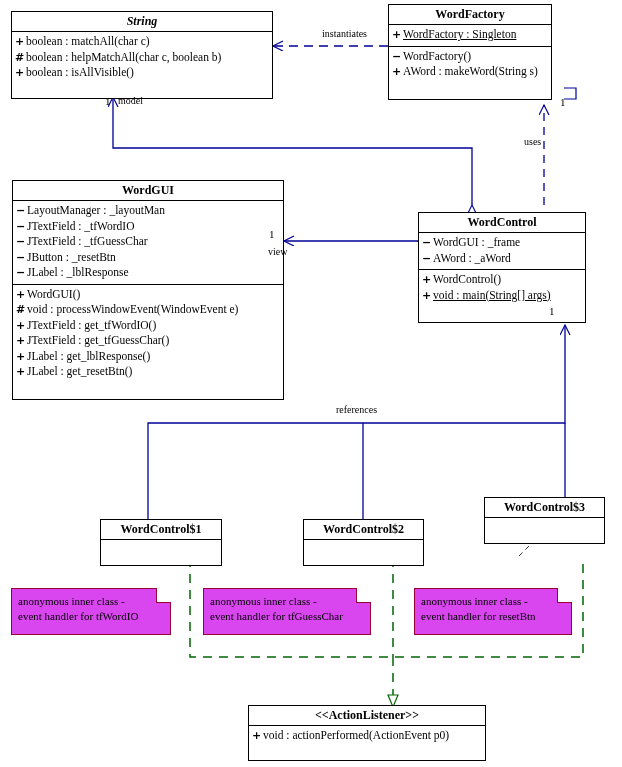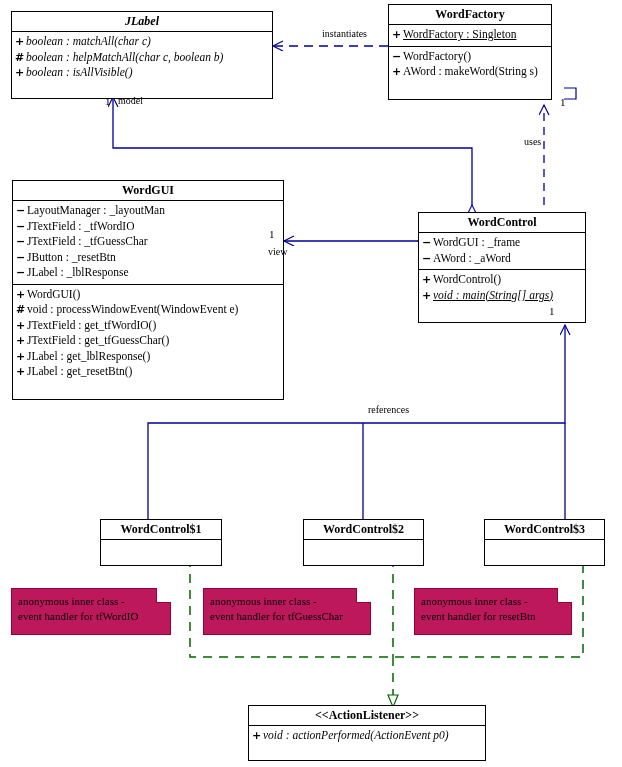--- a/index.html
+++ b/index.html
@@ -53,27 +53,27 @@
     display: block;
   }
   .member .vis {
     display: inline-block;
     width: 11px;
     font-weight: bold;
     font-family: "DejaVu Sans", sans-serif;
     font-size: 11px;
   }
   .member .sig { }
-  .member.italic .sig { font-style: italic; }
+  .member.italic .sig { }
   .member.static .sig { text-decoration: underline; }
 
   
   .note {
     position: absolute;
-    background: #be185d;
+    background: #d946ef;
     border: 1px solid #990033;
     box-sizing: border-box;
     font-size: 11px;
     line-height: 15px;
     padding: 5px 6px;
     color: #000;
     z-index: 6;
   }
   .note .fold {
     position: absolute;
@@ -154,31 +154,31 @@
 
     <g>
       <path d="M190,558 L190,657 L583,657 L583,558" fill="none" stroke="#006600" stroke-width="1.5" stroke-dasharray="9,7"></path>
       <line x1="393" y1="558" x2="393" y2="657" stroke="#006600" stroke-width="1.5" stroke-dasharray="9,7"></line>
       <line x1="393" y1="657" x2="393" y2="707" stroke="#006600" stroke-width="1.5" stroke-dasharray="9,7" marker-end="url(#hollowTriGreen)"></line>
     </g>
   </svg>
 
   <div class="elabel" style="left:322px; top:28px;">instantiates</div>
   <div class="elabel" style="left:524px; top:136px;">uses</div>
-  <div class="elabel" style="left:368px; top:404px;">references</div>
+  <div class="elabel" style="left:336px; top:404px;">references</div>
   <div class="elabel" style="left:118px; top:95px;">model</div>
   <div class="elabel" style="left:268px; top:246px;">view</div>
 
   <div class="mult" style="left:105px; top:95px;">1</div>
   <div class="mult" style="left:269px; top:228px;">1</div>
   <div class="mult" style="left:560px; top:96px;">1</div>
   <div class="mult" style="left:549px; top:305px;">1</div>
 
   <div class="umlbox abstract" style="left:11px; top:11px; width:262px;">
-    <div class="cname">JLabel</div>
+    <div class="cname">String</div>
     <div class="compartment last">
       <div class="member italic">
         <span class="vis">+</span><span class="sig">boolean : matchAll(char c)</span>
       </div>
       <div class="member italic">
         <span class="vis">#</span><span class="sig">boolean : helpMatchAll(char c, boolean b)</span>
       </div>
       <div class="member italic">
         <span class="vis">+</span><span class="sig">boolean : isAllVisible()</span>
       </div>
@@ -270,21 +270,21 @@
   <div class="umlbox" style="left:100px; top:519px; width:122px;">
     <div class="cname">WordControl$1</div>
     <div class="compartment last empty"></div>
   </div>
 
   <div class="umlbox" style="left:303px; top:519px; width:121px;">
     <div class="cname">WordControl$2</div>
     <div class="compartment last empty"></div>
   </div>
 
-  <div class="umlbox" style="left:484px; top:519px; width:121px;">
+  <div class="umlbox" style="left:484px; top:497px; width:121px;">
     <div class="cname">WordControl$3</div>
     <div class="compartment last empty"></div>
   </div>
 
   <div class="umlbox" style="left:248px; top:705px; width:238px;">
     <div class="cname">&lt;&lt;ActionListener&gt;&gt;</div>
     <div class="compartment last">
       <div class="member italic">
         <span class="vis">+</span><span class="sig">void : actionPerformed(ActionEvent p0)</span>
       </div>

